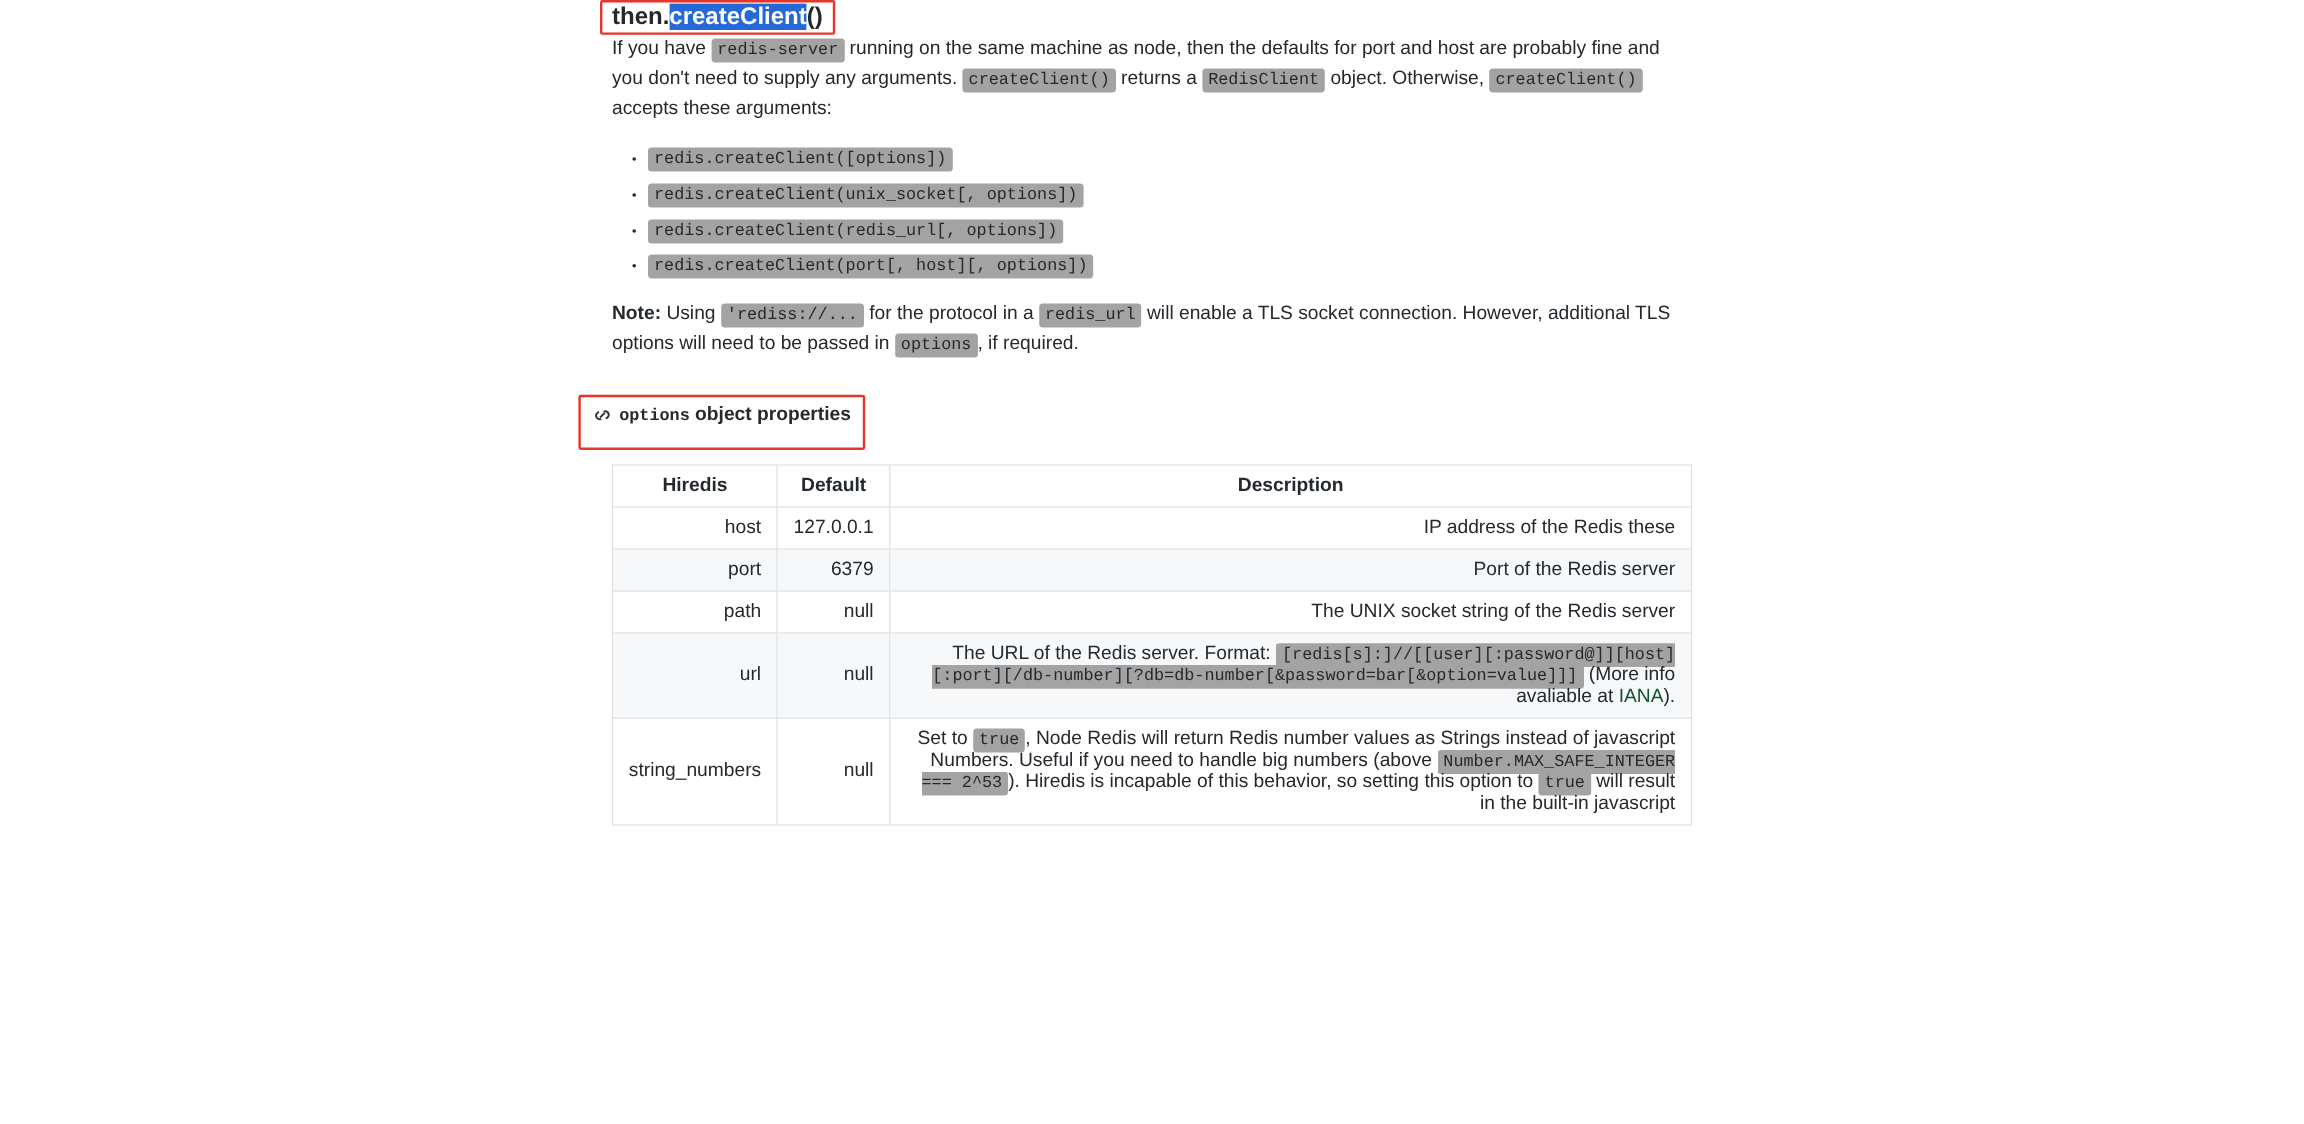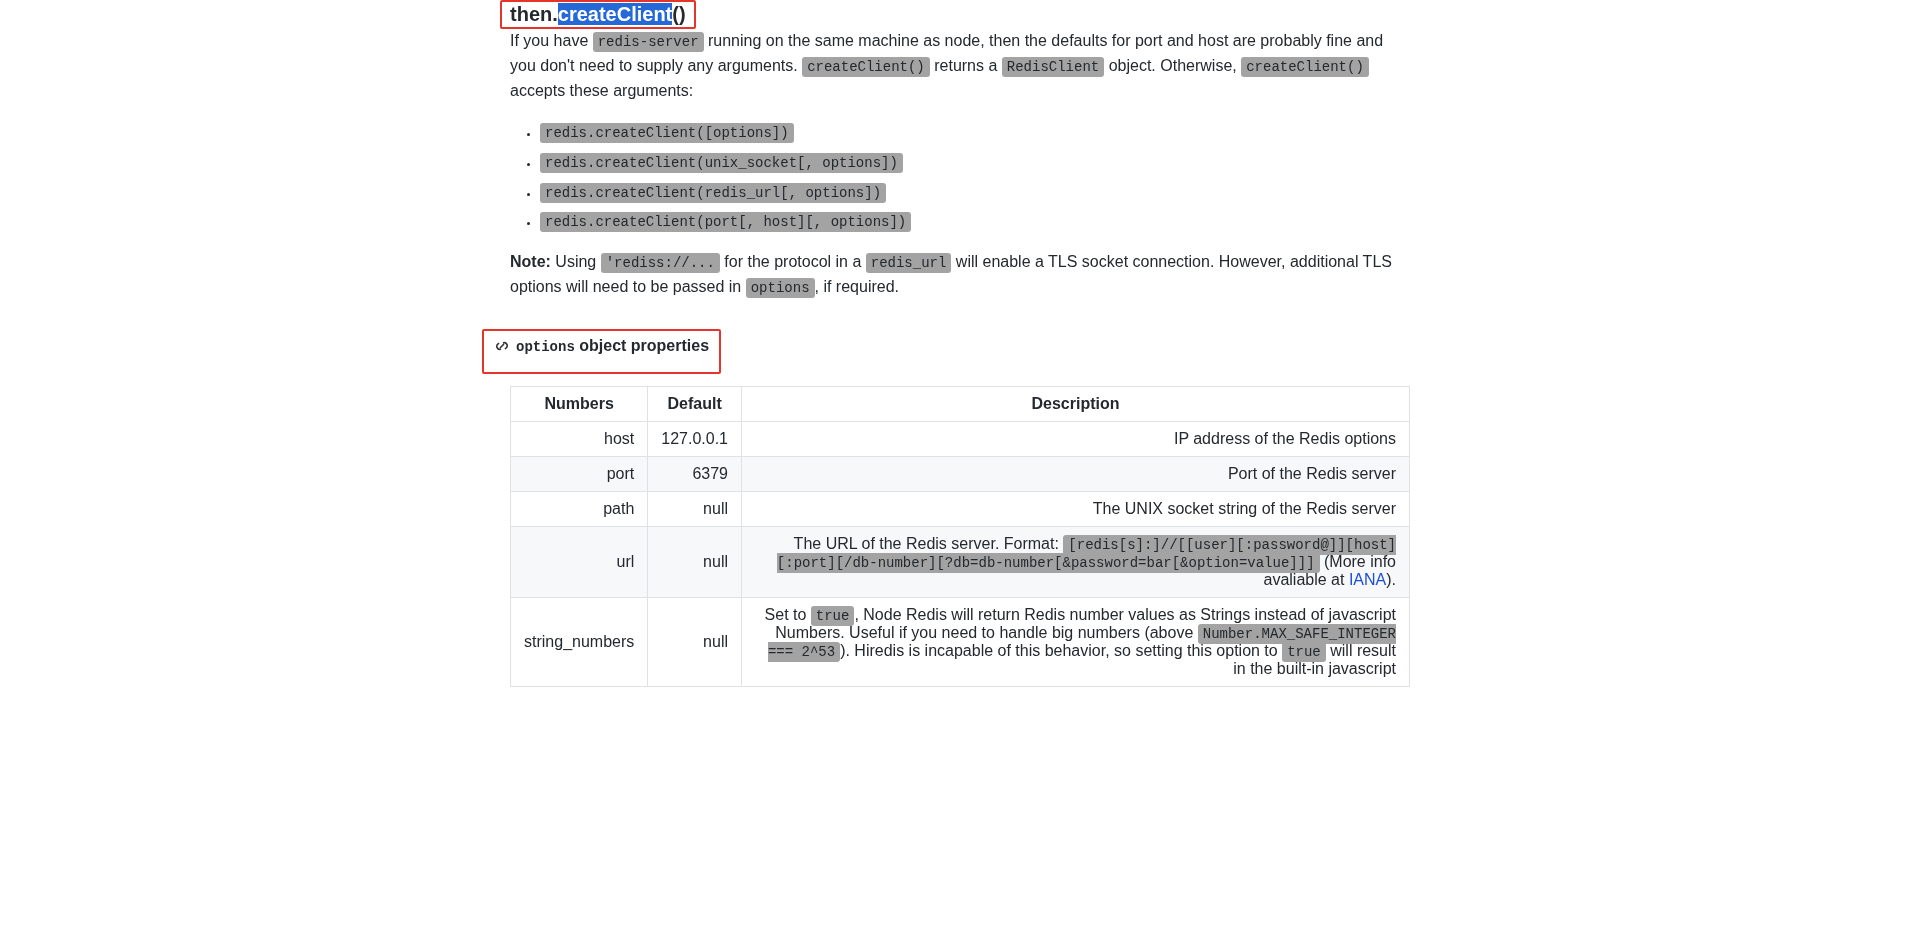--- a/index.html
+++ b/index.html
@@ -78,21 +78,21 @@
     text-align: right;
     vertical-align: middle;
   }
   table th {
     font-weight: 600;
     text-align: center;
     background: #fff;
   }
   table tr:nth-child(even) td { background: #f6f8fa; }
   table tr:nth-child(odd) td { background: #fff; }
-  a.link { color: #1d4ed8; text-decoration: none; }
+  a.link { color: #14532d; text-decoration: none; }
   .link-icon {
     display: inline-block;
     width: 16px; height: 16px;
     vertical-align: middle;
   }
 </style>
 </head>
 <body>
 
 <div class="page">
@@ -124,30 +124,30 @@
       <svg class="link-icon" viewBox="0 0 16 16" fill="none" stroke="#333" stroke-width="1.6">
         <path d="M6 10 L10 6 M7 11 a3 3 0 0 1 -4 -4 l2 -2 M9 5 a3 3 0 0 1 4 4 l-2 2"></path>
       </svg>
       <span><code class="nobg" style="font-weight:600">options</code><span> object properties</span></span>
     </span>
   </div>
 
   <table>
     <thead>
       <tr>
-        <th>Numbers</th>
+        <th>Hiredis</th>
         <th>Default</th>
         <th>Description</th>
       </tr>
     </thead>
     <tbody>
       <tr>
         <td>host</td>
         <td>127.0.0.1</td>
-        <td>IP address of the Redis options</td>
+        <td>IP address of the Redis these</td>
       </tr>
       <tr>
         <td>port</td>
         <td>6379</td>
         <td>Port of the Redis server</td>
       </tr>
       <tr>
         <td>path</td>
         <td>null</td>
         <td>The UNIX socket string of the Redis server</td>

